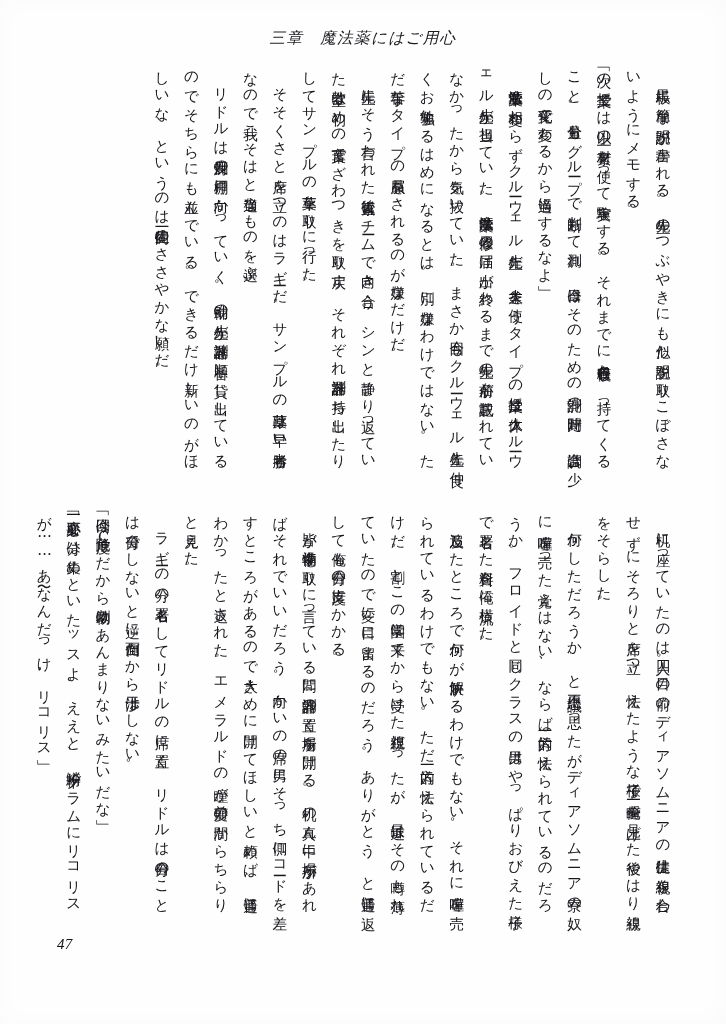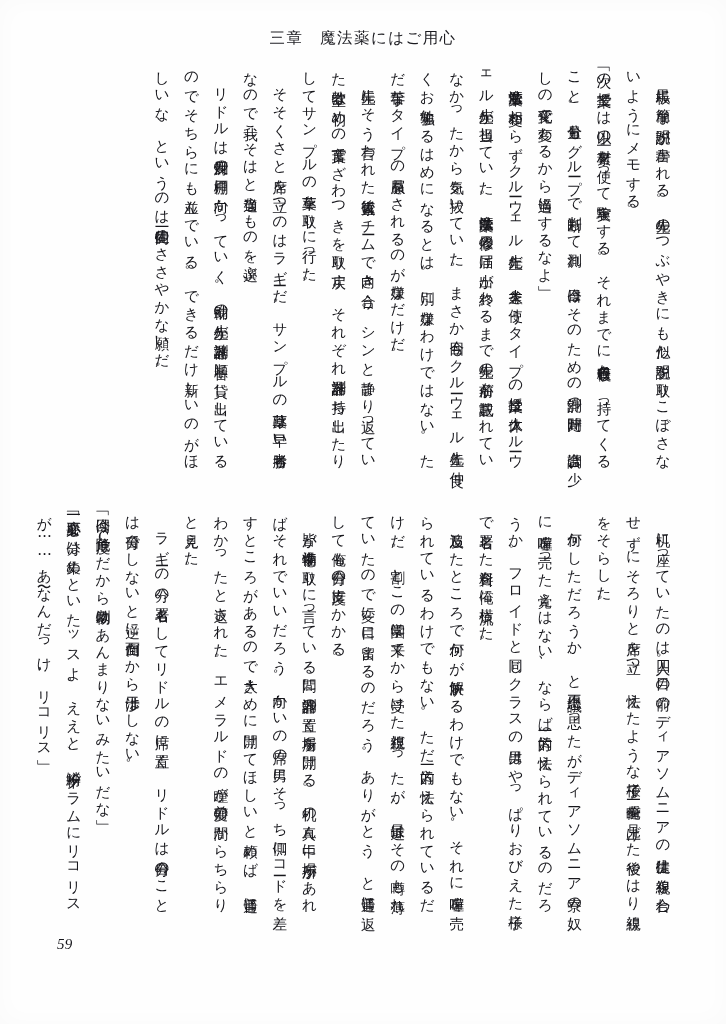--- a/index.html
+++ b/index.html
@@ -22,20 +22,21 @@
     position: absolute;
     top: 28px;
     left: 0;
     width: 726px;
     text-align: center;
     font-size: 15.5px;
     letter-spacing: 0.09em;
     color: #1b1b20;
     font-family: "DejaVu Serif", "Liberation Serif", serif;
     white-space: pre;
+    font-style: italic;
   }
 
   
   .vblock {
     position: absolute;
     writing-mode: vertical-rl;
     -webkit-writing-mode: vertical-rl;
     text-orientation: upright;
     font-family: "DejaVu Serif", "Liberation Serif", serif;
     font-size: 14.6px;
@@ -95,16 +96,16 @@
 　リドルは反対側の戸棚に向かっていく。補助の先生が計測器を順番に貸し出しているのでそちらにも並んでいる。できるだけ新しいのがほしいな、というのは生徒一同のささやかな願いだ。</div>
 
   <div class="vblock" id="block-bottom">　机に座っていたのは四人。目の前のディアソムニアの生徒は視線を合わせずにそろりと席を立つ。怯えたような様子で一瞬俺を見上げた後やはり視線をそらした。
 　何かしただろうか、と不思議に思ったがディアソムニア寮の奴に喧嘩を売った覚えはない、ならば一方的に怯えられているのだろうか。フロイドと同じクラスの男はやっぱりおびえた様子で署名した資料を俺に横流した。
 　追及したところで何かが解決するわけでもない。それに喧嘩を売られているわけでもない。ただ一方的に怯えられているだけだ。割とこの学園に来てから受けた視線だったが、最近はその噂も薄れていたので変に目に留まるのだろう。ありがとう、と普通に返して俺も自分の支度にかかる。
 　皆が準備物を取りに言っている間に計測器の置く場所を開ける。机の真ん中に場所があればそれでいいだろう。向かいの席の男にそっち側にコードを差すところがあるので大きめに開けてほしいと頼めば、普通にわかったと返された。エメラルドの瞳が前髪の間からちらりと見えた。
 　ラギーの分の署名もしてリドルの席に置く。リドルは自分のことは自分でしないと逆に面倒だから干渉はしない。
 「今回は危険度Cだから劇物はあんまりないみたいだな」
 「一応必要な分は集めといたッスよ。ええと、鱗粉十グラムにリコリスが……あ〜なんだっけ、リコリス」</div>
 
-  <div id="folio">59</div>
+  <div id="folio">47</div>
 
   <div id="edge-shade"></div>
 </div>
 
 </body></html>

